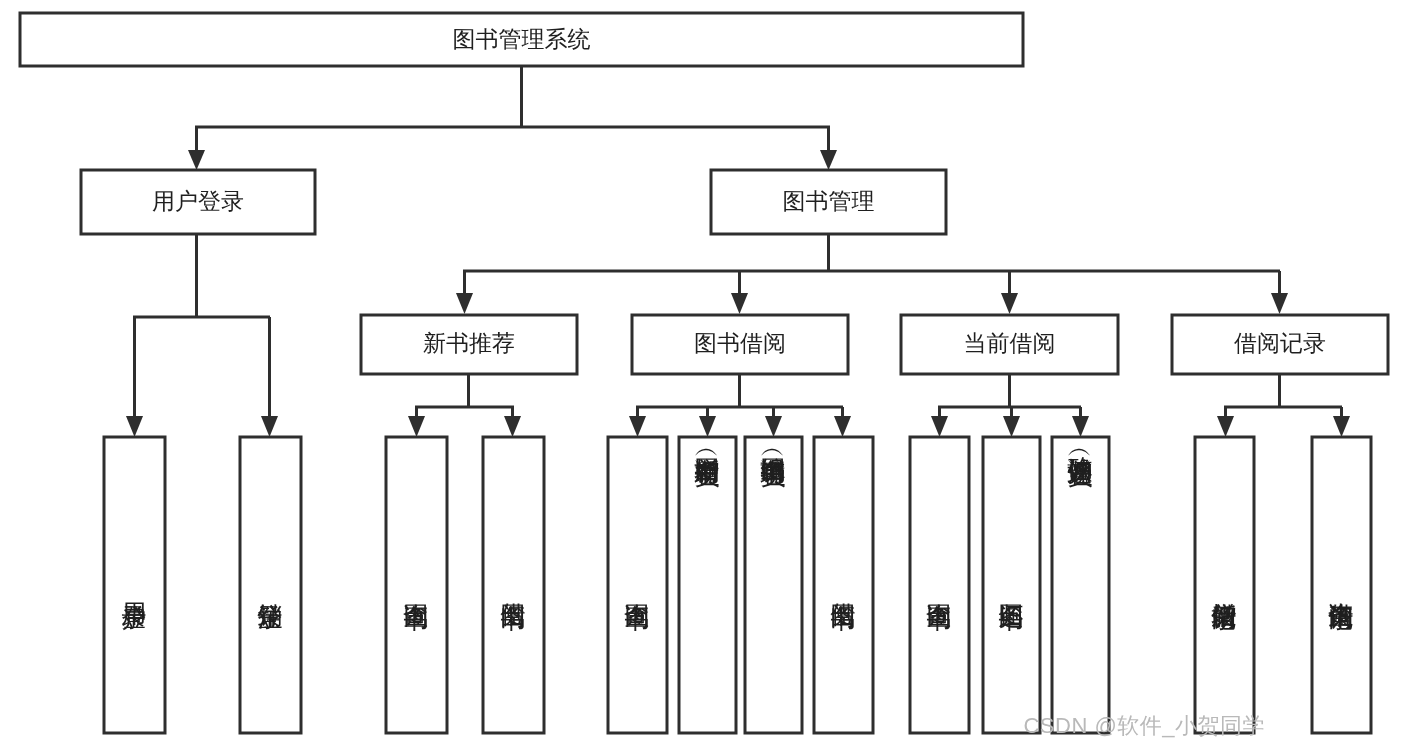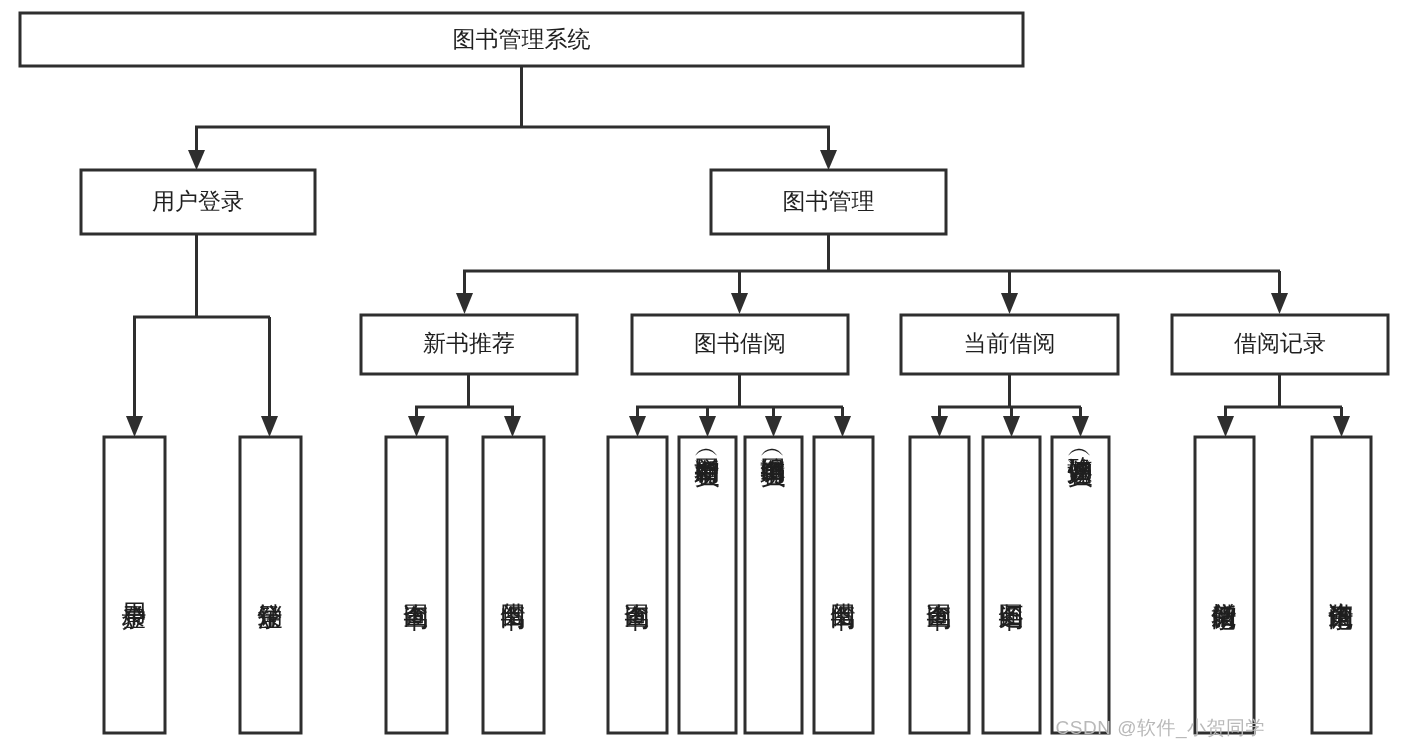--- a/index.html
+++ b/index.html
@@ -64,21 +64,21 @@
     color: #1f1f1f;
     letter-spacing: 1px;
     white-space: nowrap;
     text-align: center;
   }
   #watermark {
     position: absolute;
     right: 8px;
     bottom: 6px;
     font-family: "Liberation Sans", "DejaVu Sans", sans-serif;
-    font-size: 19px;
+    font-size: 22px;
     color: #b9b9b9;
     white-space: nowrap;
     letter-spacing: 0.5px;
   }
 </style>
 </head>
 <body>
 
 <div id="diagram-root">
 

